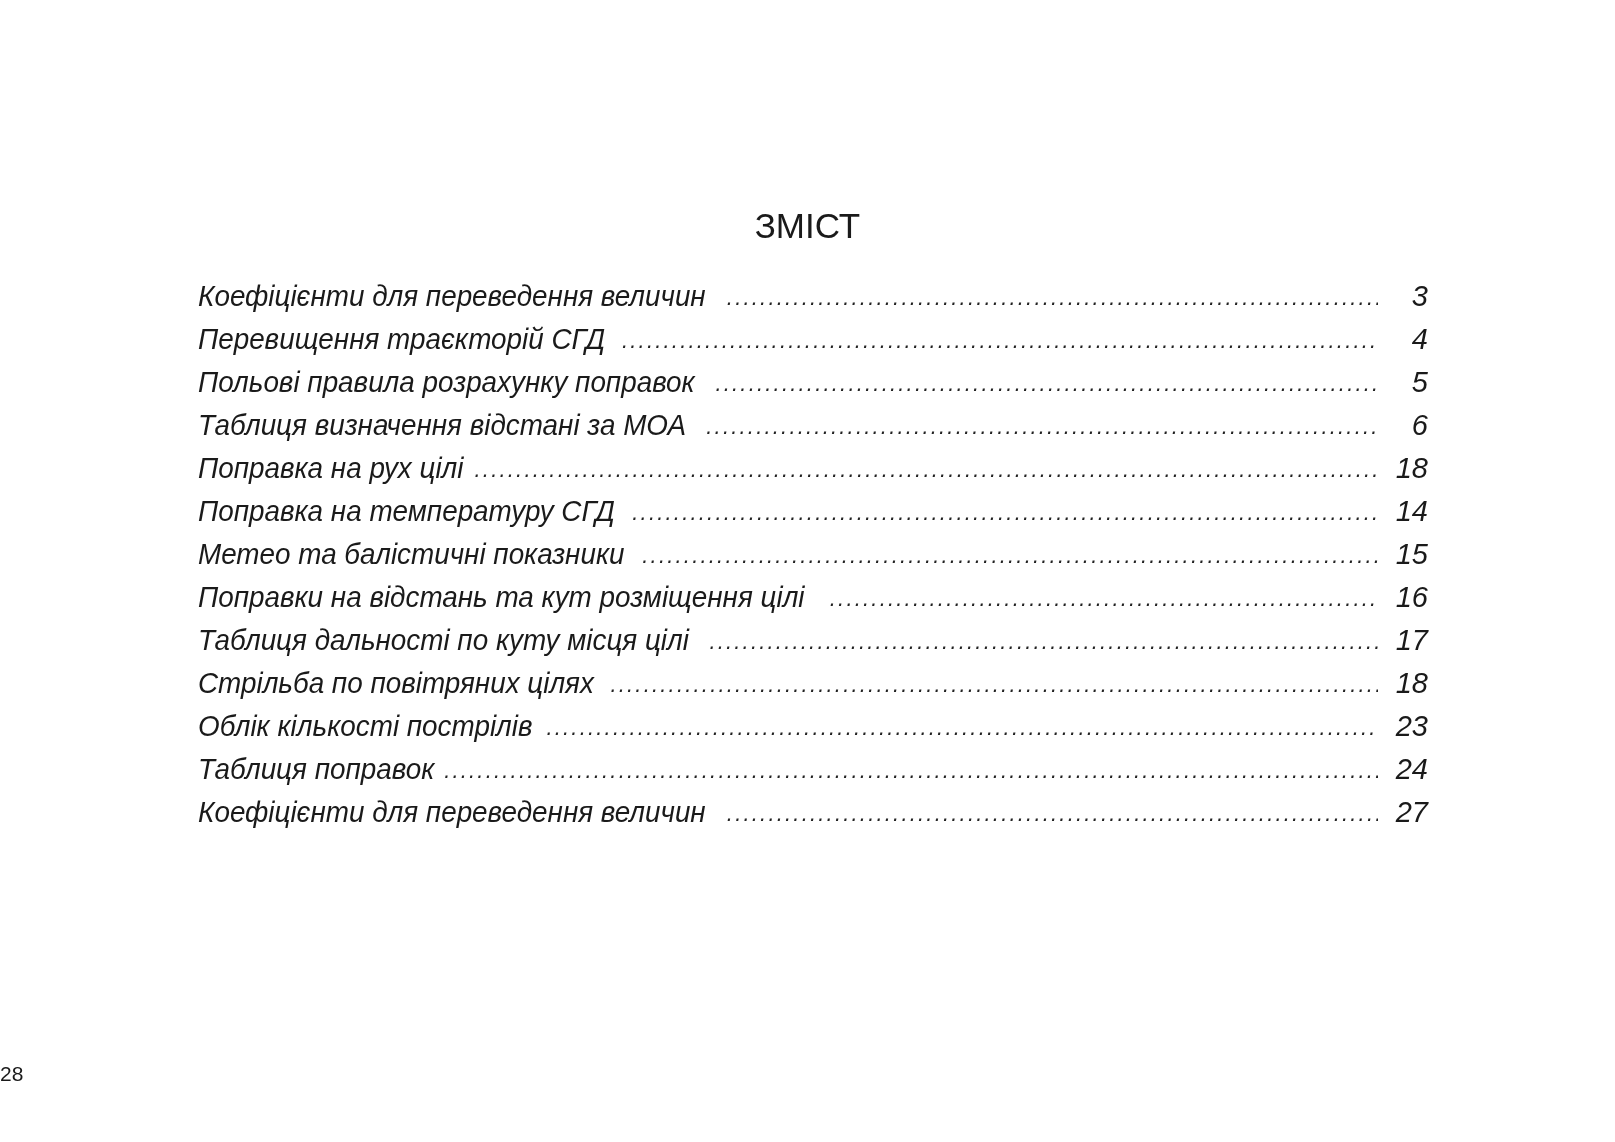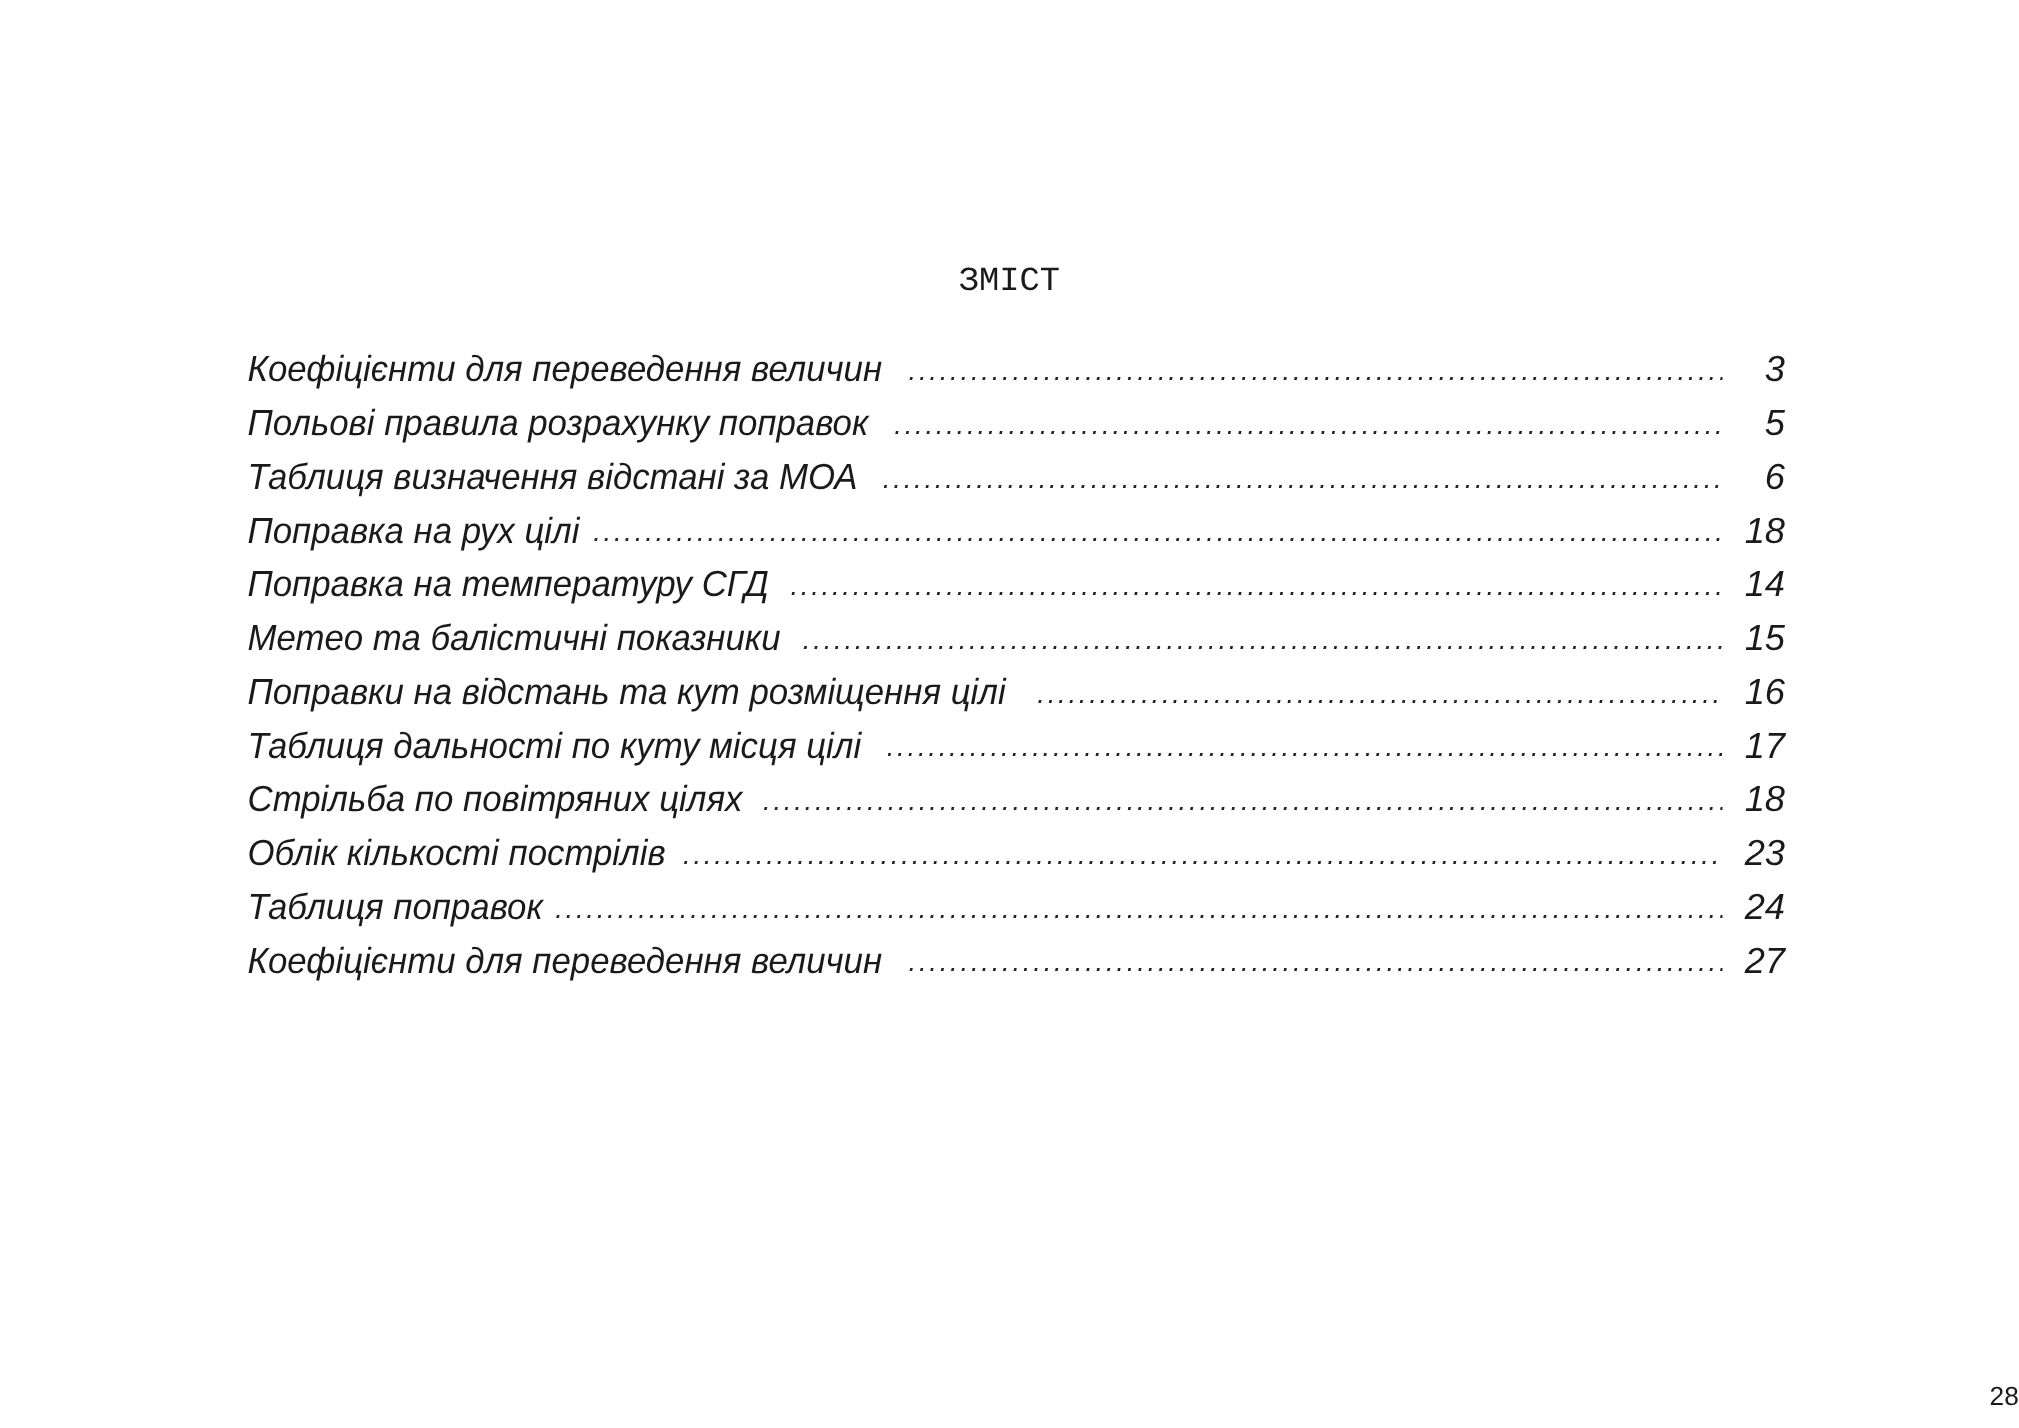--- a/index.html
+++ b/index.html
@@ -20,22 +20,22 @@
       width: 1615px;
       height: 1142px;
       background: #ffffff;
     }
     .title {
       position: absolute;
       top: 206px;
       left: 0;
       width: 1615px;
       text-align: center;
-      font-family: Liberation Mono, monospace;
-      font-size: 27px;
+      font-family: Liberation Sans, sans-serif;
+      font-size: 35px;
       letter-spacing: 0px;
       color: #1a1a1a;
       line-height: 40px;
     }
     .toc {
       position: absolute;
       top: 275px;
       left: 198px;
       width: 1230px;
       margin: 0;
@@ -75,38 +75,42 @@
       flex: 0 0 44px;
       text-align: right;
       font-family: "Liberation Sans", sans-serif;
       font-size: 29px;
     }
     .page-number {
       position: absolute;
       top: 1062px;
       left: 0;
       width: 1615px;
-      text-align: right;
+      text-align: left;
       font-family: "Liberation Sans", sans-serif;
       font-size: 21px;
       color: #1a1a1a;
-      margin-top: 44px;
     }
   </style>
 </head>
 <body>
 
 <div class="page">
   <div class="title">ЗМІСТ</div>
 
   <ul class="toc">
     <li class="toc-row">
       <span class="toc-label">Коефіцієнти для переведення величин</span>
       <span class="toc-leader"></span>
       <span class="toc-page">3</span>
+    </li>
+    <li class="toc-row">
+      <span class="toc-label">Перевищення траєкторій СГД</span>
+      <span class="toc-leader"></span>
+      <span class="toc-page">4</span>
     </li>
     <li class="toc-row">
       <span class="toc-label">Польові правила розрахунку поправок </span>
       <span class="toc-leader"></span>
       <span class="toc-page">5</span>
     </li>
     <li class="toc-row">
       <span class="toc-label">Таблиця визначення відстані за МОА</span>
       <span class="toc-leader"></span>
       <span class="toc-page">6</span>

